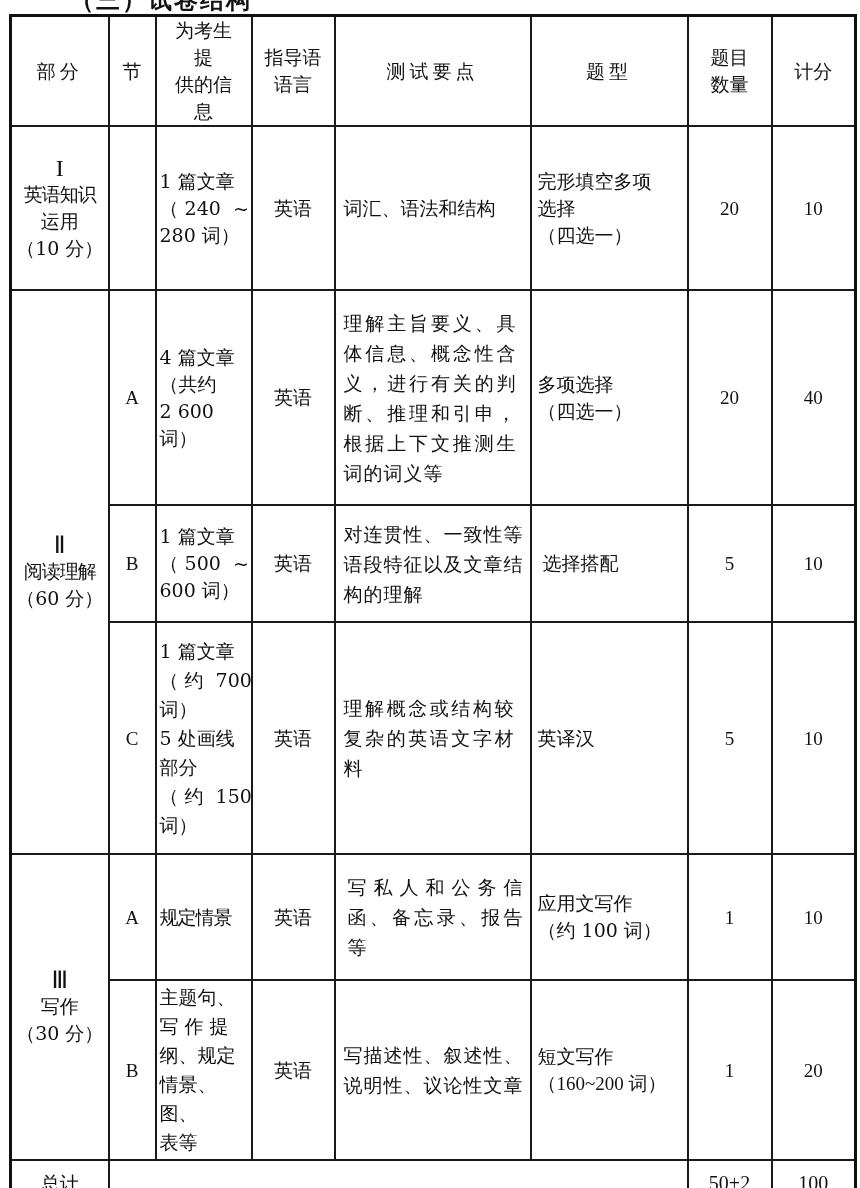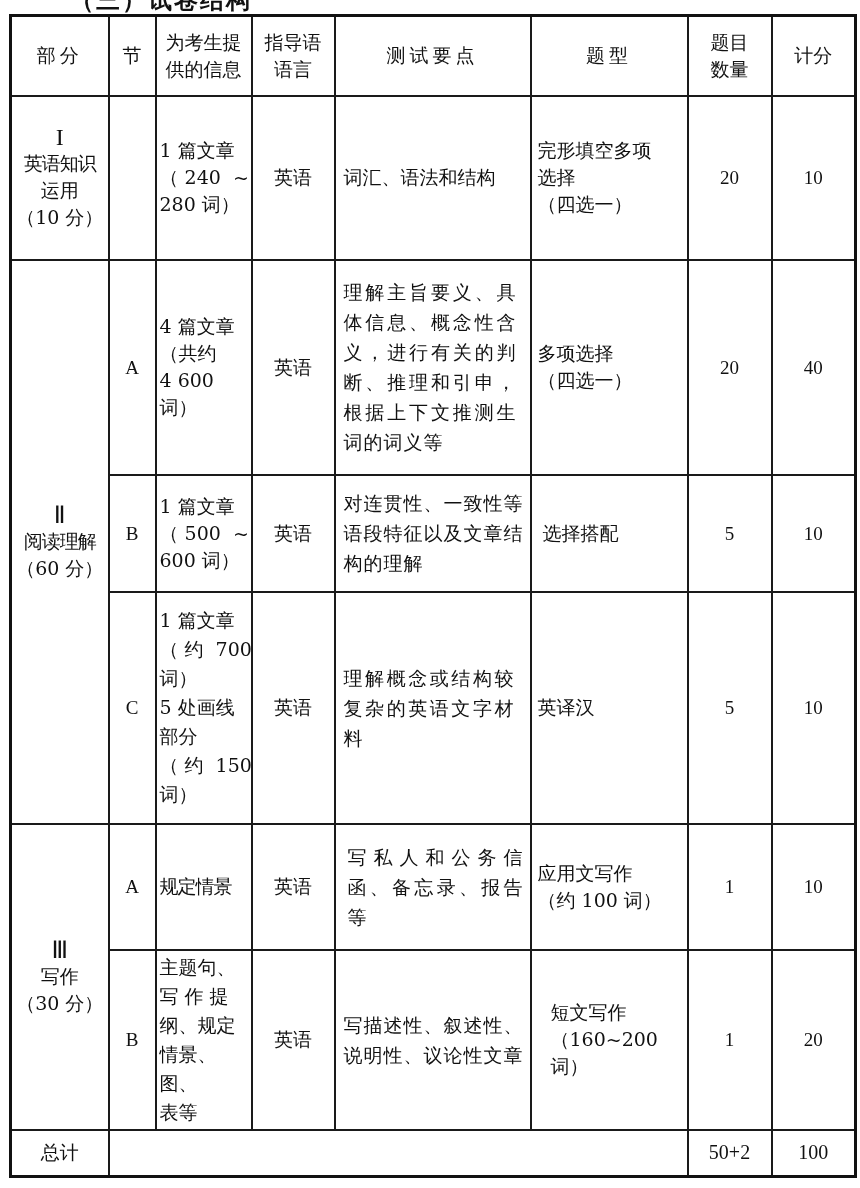--- a/index.html
+++ b/index.html
@@ -69,21 +69,21 @@
     <col style="width:196px">
     <col style="width:157px">
     <col style="width:84px">
     <col style="width:84px">
   </colgroup>
 
   <tbody>
       <tr style="height:80px">
     <th class="spread">部分</th>
     <th>节</th>
-    <th class="l stack" style="padding:0 3px;">
+    <th class="l stack" style="padding:0 12px;">
       <span>为考生提</span>
       <span>供的信息</span>
     </th>
     <th class="stack">
       <span>指导语</span>
       <span>语言</span>
     </th>
     <th class="spread">测试要点</th>
     <th class="spread">题型</th>
     <th class="stack">
@@ -120,21 +120,21 @@
   <tr style="height:215px">
     <td rowspan="3" class="c stack" style="padding:0;">
       <span class="roman">Ⅱ</span>
       <span style="letter-spacing:-1px">阅读理解</span>
       <span>（60 分）</span>
     </td>
     <td class="c sec">A</td>
     <td class="l stack">
       <span>4 篇文章</span>
       <span>（共约</span>
-      <span>4 600 词）</span>
+      <span>2 600 词）</span>
     </td>
     <td class="c">英语</td>
     <td class="l just" style="padding:0 13px 0 8px; line-height:30px;">理解主旨要义、具体信息、概念性含义，进行有关的判断、推理和引申，根据上下文推测生词的词义等</td>
     <td class="l stack" style="padding-left:6px;">
       <span>多项选择</span>
       <span>（四选一）</span>
     </td>
     <td class="c bold-num">20</td>
     <td class="c bold-num">40</td>
   </tr>
@@ -199,21 +199,21 @@
     <td class="c sec">B</td>
     <td class="l stack" style="line-height:29px;">
       <span>主题句、</span>
       <span>写 作 提</span>
       <span>纲、规定</span>
       <span>情景、图、</span>
       <span>表等</span>
     </td>
     <td class="c">英语</td>
     <td class="l just" style="padding:0 6px 0 8px; line-height:30px;margin-top:41px;">写描述性、叙述性、说明性、议论性文章</td>
-    <td class="l stack" style="padding-left:19px;">
+    <td class="l stack" style="padding-left:6px;font-family:Liberation Serif, serif;">
       <span>短文写作</span>
       <span>（160~200 词）</span>
     </td>
     <td class="c bold-num">1</td>
     <td class="c bold-num">20</td>
   </tr>
 
   <tr style="height:47px">
     <td class="c">总计</td>
     <td colspan="5"></td>

